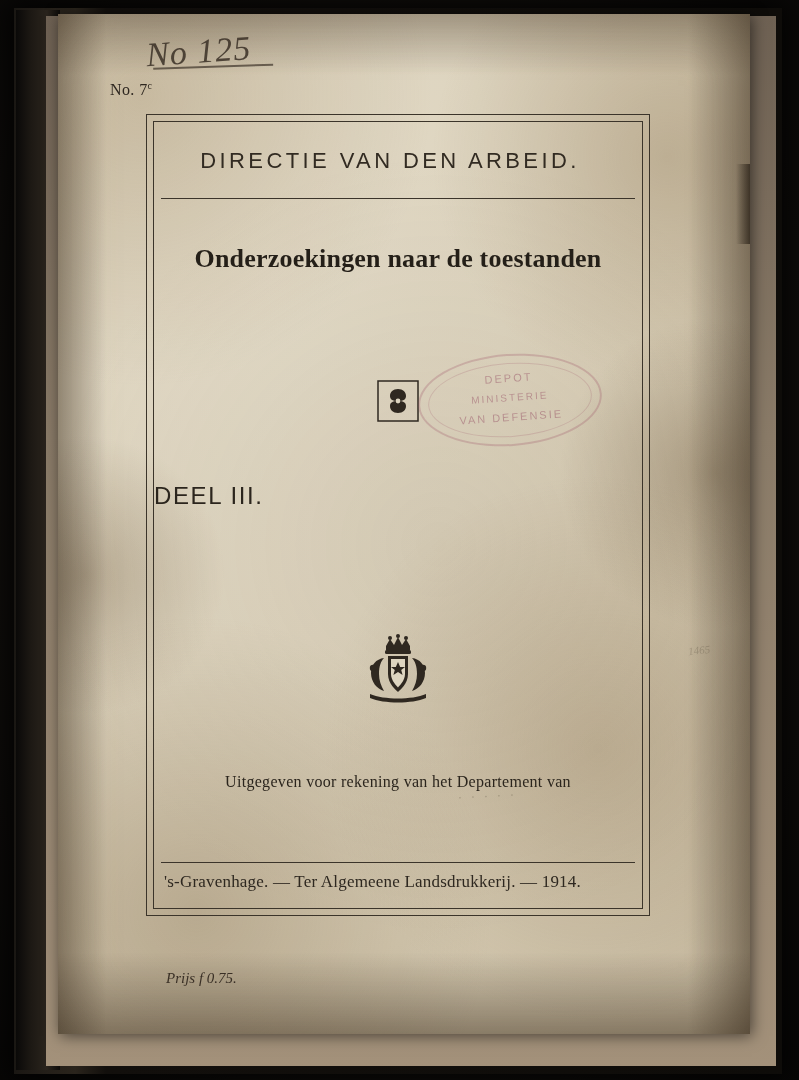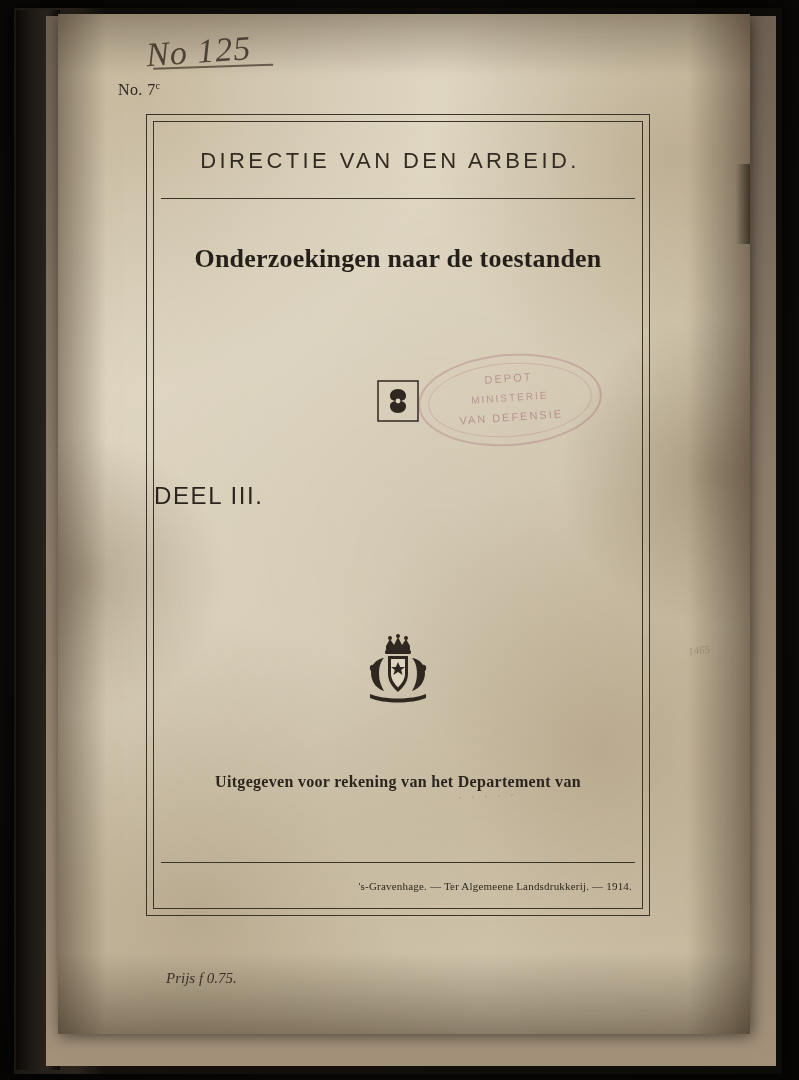--- a/index.html
+++ b/index.html
@@ -126,21 +126,21 @@
     background: #3a3026;
     width: 120px;
     margin-top: -4px;
     margin-left: 6px;
     transform: rotate(2deg);
     opacity: 0.8;
   }
 
   .no-label {
     position: absolute;
-    left: 60px;
+    left: 52px;
     top: 66px;
     font-size: 16px;
     color: #2e2720;
     letter-spacing: 0.4px;
     z-index: 6;
     text-align: right;
   }
   .no-label sup { font-size: 10px; }
 
   .price-label {
@@ -253,35 +253,35 @@
     text-align: center;
   }
 
   .publisher {
     position: absolute;
     top: 648px;
     left: 24px;
     right: 24px;
     text-align: center;
     font-family: "Liberation Serif", serif;
-    font-weight: bold;
+    font-weight: normal;
     font-size: 16px;
     line-height: 1.55;
     color: #2b251d;
     letter-spacing: 0.3px;
   }
 
   .imprint {
     position: absolute;
     bottom: 16px;
     left: 10px;
     right: 10px;
-    text-align: right;
-    font-family: "Liberation Serif", serif;
-    font-size: 11px;
+    text-align: left;
+    font-family: "Liberation Serif", serif;
+    font-size: 17px;
     color: #2e2820;
     letter-spacing: 0.2px;
   }
 
   
   .stamp {
     position: absolute;
     left: 360px;
     top: 340px;
     width: 180px;

